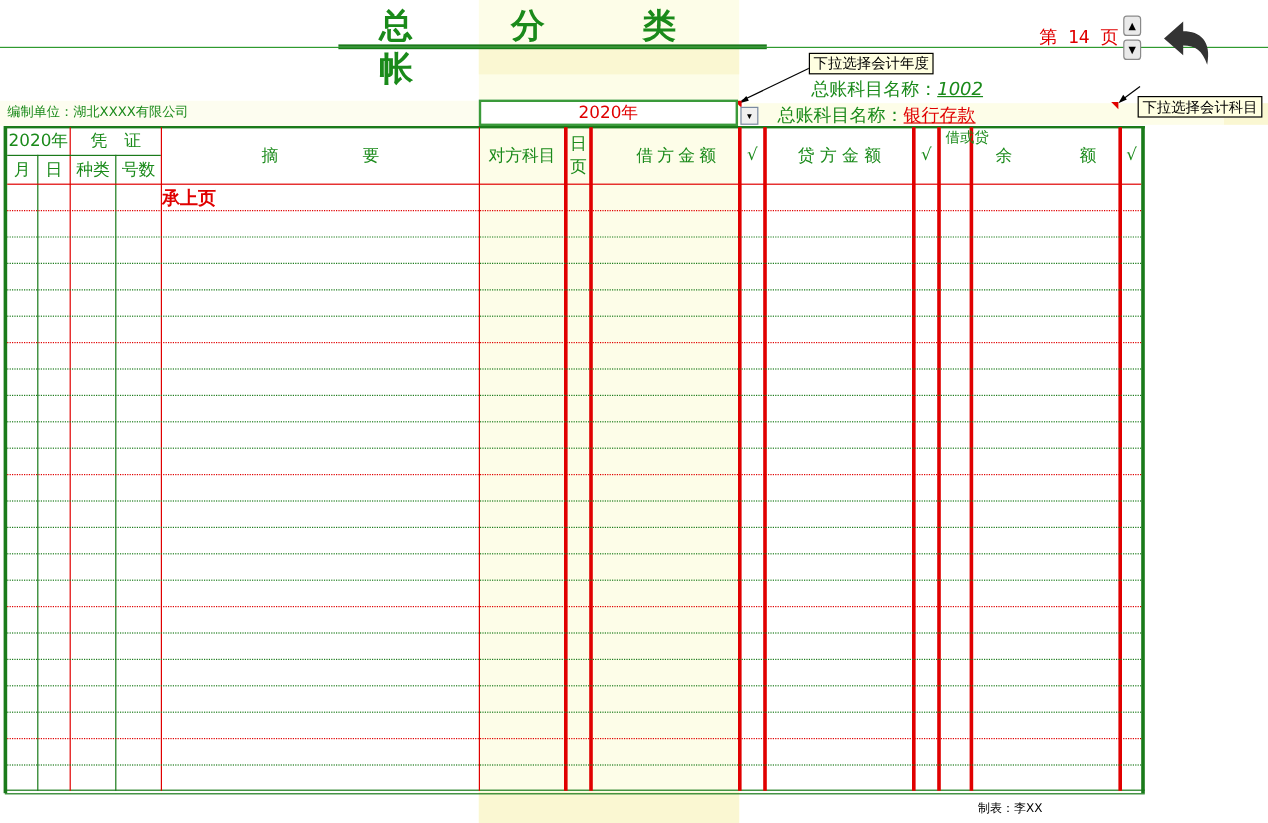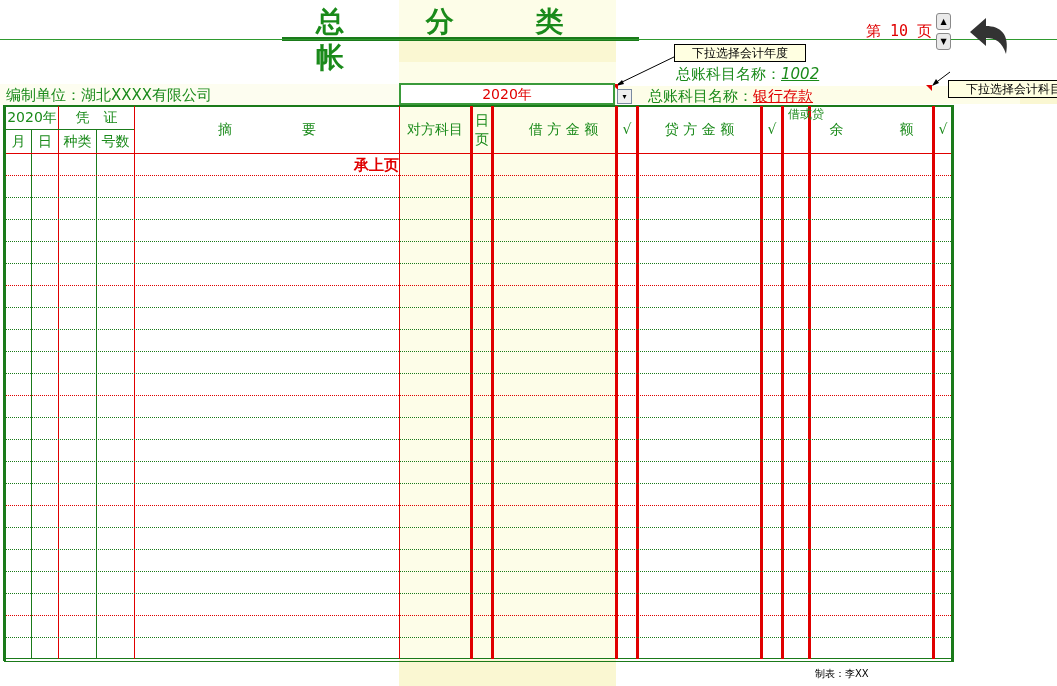--- a/index.html
+++ b/index.html
@@ -23,32 +23,32 @@
   .title-underline { left: 282px; top: 37px; width: 357px; height: 4px;
     border-top: 2px solid #1a7a1a; border-bottom: 1px solid #1a7a1a; }
 
   .page-label { left: 866px; top: 22px; font-family: "DejaVu Sans Mono", monospace; font-size: 15px; color: #e00000; }
   .spin-btn { left: 936px; width: 15px; height: 17px; background: #eaeaea; border: 1px solid #8a8a8a; border-radius: 3px;
     font-size: 8px; color: #000; text-align: center; line-height: 15px; cursor: pointer; }
   .spin-up { top: 13px; }
   .spin-down { top: 33px; }
   .back-icon { left: 968px; top: 16px; width: 44px; height: 40px; cursor: pointer; }
 
-  .tooltip { background: #ffffe1; border: 1px solid #000; font-size: 12px; color: #000; padding: 0 17px; line-height: 16px; white-space: nowrap; }
+  .tooltip { background: #ffffe1; border: 1px solid #000; font-size: 12px; color: #000; padding: 0 3px; line-height: 16px; white-space: nowrap; }
   .tip1 { left: 674px; top: 44px; }
   .tip2 { left: 948px; top: 80px; }
   .arrow-svg { left: 0; top: 0; width: 1057px; height: 686px; pointer-events: none; }
 
   .field-label { font-size: 15px; color: #1a8a1a; white-space: nowrap; }
   .acct-no-label { left: 676px; top: 65px; }
   .acct-no-val { color: #1a8a1a; font-style: italic; text-decoration: underline; }
   .acct-name-label { left: 648px; top: 87px; }
   .acct-name-val { color: #e00000; text-decoration: underline; }
 
-  .company { left: 6px; top: 86px; font-size: 15px; color: #1a8a1a; }
+  .company { left: 6px; top: 86px; font-size: 11px; color: #1a8a1a; }
   .company-bg { left: 0; top: 84px; width: 399px; height: 21px; background: #fdfdf0; }
 
   .year-select { left: 399px; top: 83px; width: 216px; height: 22px; border: 2px solid #3a9a3a; background: #fff;
     font-size: 14px; color: #e00000; text-align: center; line-height: 18px; cursor: pointer; }
   .year-dropdown-btn { left: 617px; top: 89px; width: 15px; height: 15px; background: #f0f0f0; border: 1px solid #7a8aa0;
     font-size: 8px; text-align: center; line-height: 13px; color: #000; cursor: pointer; }
   .ledger-border-top { left: 4px; top: 105px; width: 950px; height: 2px; background: #1a7a1a; }
   .ledger-border-left { left: 3px; top: 105px; width: 3px; height: 556px; background: #1a7a1a; }
   .ledger-border-right { left: 951px; top: 105px; width: 3px; height: 556px; background: #1a7a1a; }
   .ledger-border-bottom { left: 4px; top: 658px; width: 950px; height: 4px;
@@ -60,39 +60,39 @@
   .v-green { width: 1px; background: #1a7a1a; }
 
   .hline { position: absolute; left: 6px; width: 945px; height: 0; }
   .h-solid-red { border-top: 1px solid #e00000; }
   .h-dot-red { border-top: 1px dotted #e00000; }
   .h-dot-green { border-top: 1px dotted #1a7a1a; }
 
   .hdr { position: absolute; font-size: 14px; color: #1a8a1a; text-align: center; white-space: nowrap; }
   .hdr-sub-line { position: absolute; left: 6px; top: 129px; width: 128px; height: 1px; background: #1a7a1a; }
 
-  .carry { position: absolute; left: 135px; top: 156px; width: 264px; text-align: right; font-size: 15px; font-weight: bold; color: #e00000; }
+  .carry { position: absolute; left: 135px; top: 156px; width: 264px; text-align: left; font-size: 15px; font-weight: bold; color: #e00000; }
 
   .footer { left: 815px; top: 667px; font-size: 10px; color: #000; }
 </style>
 </head>
 <body>
 
 <div class="abs cream-band"></div>
 <div class="abs cream-band-mid"></div>
 <div class="abs cream-band-lower"></div>
 <div class="abs cream-right"></div>
 <div class="abs cream-right2"></div>
 <div class="abs company-bg"></div>
 <div class="abs top-line"></div>
 
 <div class="abs title">总 分 类 帐</div>
 <div class="abs title-underline"></div>
 
-<div class="abs page-label">第 10 页</div>
+<div class="abs page-label">第 14 页</div>
 <div class="abs spin-btn spin-up"><span>▲</span></div>
 <div class="abs spin-btn spin-down"><span>▼</span></div>
 <div class="abs back-icon">
   <svg width="44" height="40" viewBox="0 0 44 40">
     <path d="M2 16 L18 2 L18 10 C32 10 42 18 38 38 C34 26 28 22 18 22 L18 30 Z" fill="#333"></path>
   </svg>
 </div>
 
 <svg class="abs arrow-svg">
   <line x1="676" y1="56" x2="618" y2="84" stroke="#000" stroke-width="1"></line>
@@ -140,21 +140,21 @@
 
 <div class="hdr" style="left:6px; top:109px; width:52px;">2020年</div>
 <div class="hdr" style="left:59px; top:109px; width:75px;">凭　证</div>
 <div class="hdr" style="left:6px; top:133px; width:25px;">月</div>
 <div class="hdr" style="left:32px; top:133px; width:26px;">日</div>
 <div class="hdr" style="left:59px; top:133px; width:37px;">种类</div>
 <div class="hdr" style="left:97px; top:133px; width:37px;">号数</div>
 <div class="hdr" style="left:135px; top:121px; width:264px;">摘　　　　　要</div>
 <div class="hdr" style="left:400px; top:121px; width:70px;">对方科目</div>
 <div class="hdr" style="left:473px; top:111px; width:18px; white-space:normal; line-height:19px; word-break:break-all;">日页</div>
-<div class="hdr" style="left:494px; top:121px; width:139px;">借 方 金 额</div>
+<div class="hdr" style="left:494px; top:121px; width:139px;font-family:Liberation Serif, serif;">借 方 金 额</div>
 <div class="hdr" style="left:618px; top:121px; width:18px;">√</div>
 <div class="hdr" style="left:639px; top:121px; width:121px;">贷 方 金 额</div>
 <div class="hdr" style="left:763px; top:121px; width:18px;">√</div>
 <div class="hdr" style="left:784px; top:107px; width:44px; white-space:normal; line-height:15px; font-size:12px; word-break:break-all;">借或贷</div>
 <div class="hdr" style="left:811px; top:121px; width:121px;">余　　　　额</div>
 <div class="hdr" style="left:935px; top:121px; width:16px;">√</div>
 
 <div class="hline h-solid-red" style="top:153px;"></div>
 
 <div class="hline h-dot-red" style="top:175px;"></div>

